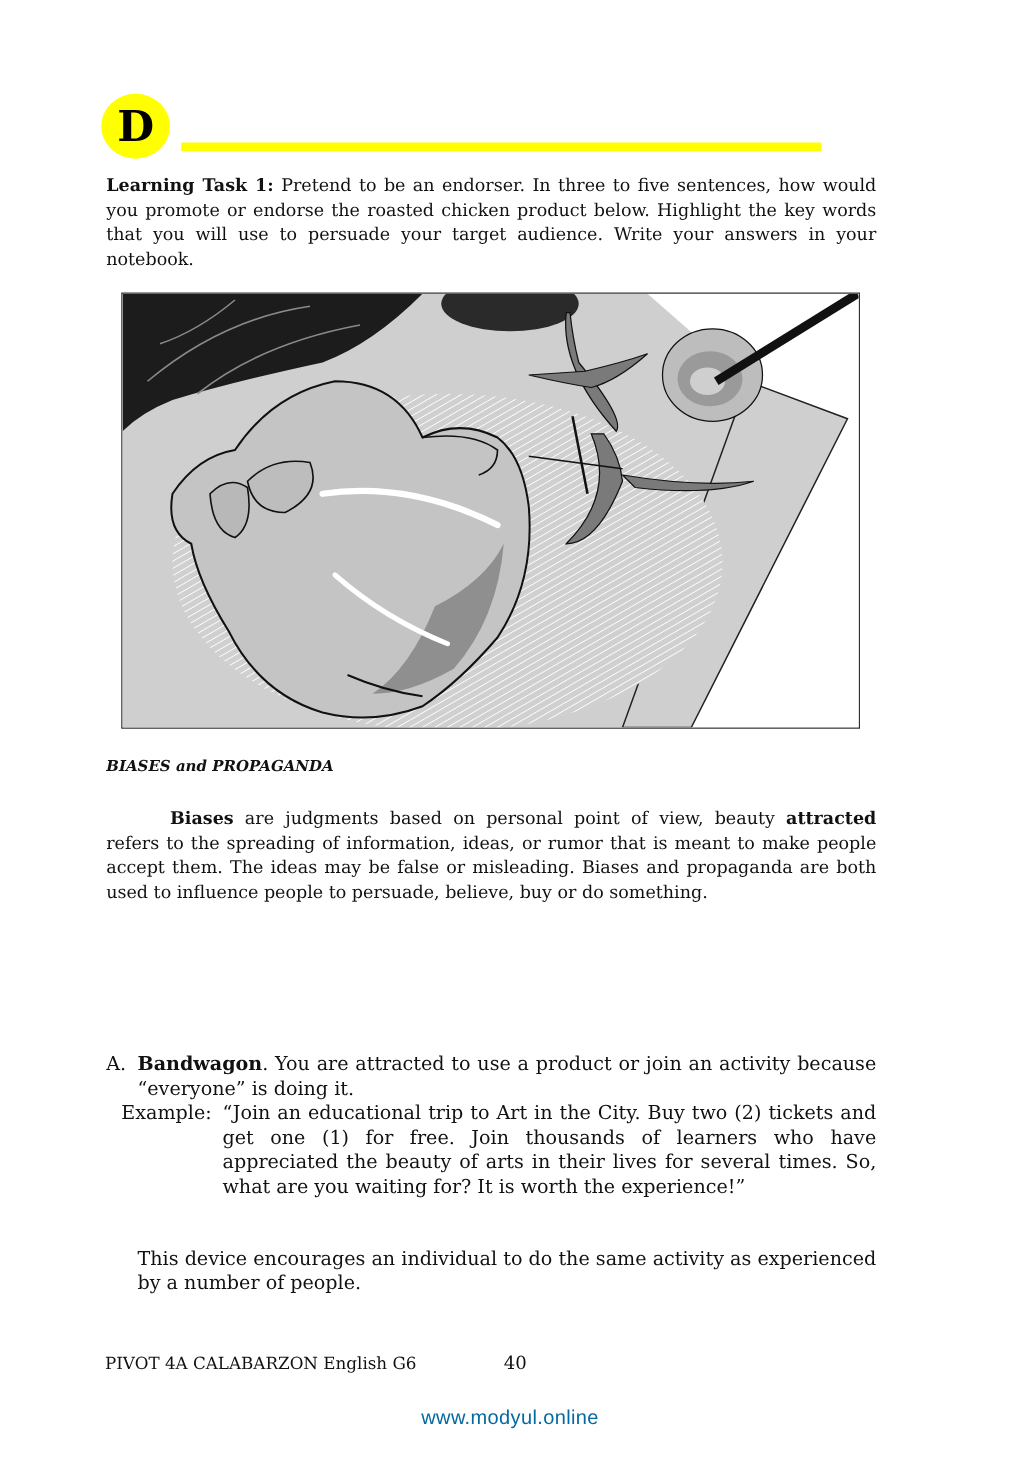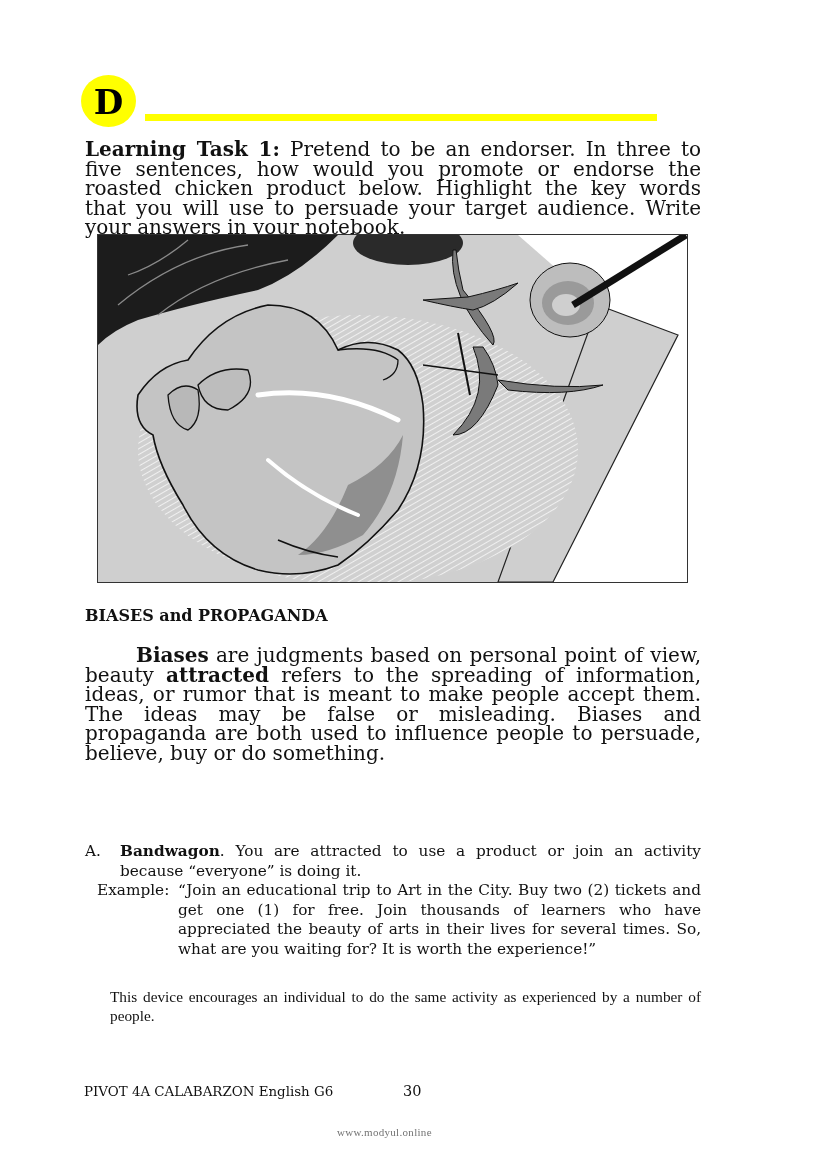--- a/index.html
+++ b/index.html
@@ -5,43 +5,43 @@
     html, body { margin: 0; padding: 0; background: #ffffff; }
     body { width: 826px; height: 1169px; position: relative; overflow: hidden;
            font-family: "DejaVu Serif", "Liberation Serif", serif; color: #111; }
     .page { position: absolute; left: 0; top: 0; width: 826px; height: 1169px; }
 
     .section-badge { position: absolute; left: 81px; top: 75px; width: 55px; height: 52px;
       border-radius: 50%; background: #ffff00; display: flex; align-items: center; justify-content: center; }
     .section-letter { font-family: "DejaVu Serif", serif; font-weight: bold; font-size: 34px; color: #000; margin-top: 1px; }
     .section-rule { position: absolute; left: 145px; top: 114px; width: 512px; height: 7px; background: #ffff00; }
 
-    .para { position: absolute; left: 85px; width: 616px; font-size: 20px; line-height: 19.6px;
+    .para { position: absolute; left: 85px; width: 616px; font-size: 14px; line-height: 19.6px;
       text-align: justify; text-align-last: auto; }
     .para b { font-weight: bold; }
     .indent { text-indent: 51px; }
 
     .illustration { position: absolute; left: 97px; top: 234px; width: 589px; height: 347px;
       border: 1px solid #333; background: #ffffff; overflow: hidden; }
     .illustration svg { display: block; }
 
-    .heading { position: absolute; left: 85px; top: 606px; font-weight: bold; font-size: 16px; }
+    .heading { position: absolute; left: 85px; top: 606px; font-weight: bold; font-size: 12px; font-style: italic; }
 
     .list-a { position: absolute; left: 85px; top: 842px; width: 616px; font-size: 15.3px; line-height: 19.6px; }
     .list-marker { position: absolute; left: 0; top: 0; }
-    .list-body { margin-left: 35px; text-align: justify; }
+    .list-body { margin-left: 25px; text-align: justify; }
     .example-row { position: relative; margin-left: 12px; }
     .example-label { position: absolute; left: 0; top: 0; }
     .example-text { margin-left: 81px; text-align: justify; }
-    .note { margin-left: 25px; margin-top: 27px; text-align: justify; font-family: Liberation Serif, serif; }
+    .note { margin-left: 25px; margin-top: 38px; text-align: justify; }
 
     .footer-title { position: absolute; left: 84px; top: 1084px; font-size: 13.4px; }
     .footer-page { position: absolute; left: 403px; top: 1083px; font-size: 14.5px; }
-    .watermark { position: absolute; left: 337px; top: 1126px; font-family: Liberation Serif, serif;
-      font-size: 11px; color: #737373; letter-spacing: 0.3px; }
+    .watermark { position: absolute; left: 337px; top: 1126px; font-family: Liberation Sans, sans-serif;
+      font-size: 16px; color: #0369a1; letter-spacing: 0.3px; }
   </style>
 </head>
 <body>
 
 <div class="page">
 
   <div class="section-badge">
     <span class="section-letter">D</span>
   </div>
   <div class="section-rule"></div>
@@ -109,15 +109,15 @@
       <b>Bandwagon</b><span>. You are attracted to use a product or join an activity because “everyone” is doing it.</span>
     </div>
     <div class="example-row">
       <span class="example-label">Example:</span>
       <div class="example-text">“Join an educational trip to Art in the City. Buy two (2) tickets and get one (1) for free. Join thousands of learners who have appreciated the beauty of arts in their lives for several times. So, what are you waiting for? It is worth the experience!”</div>
     </div>
     <div class="note">This device encourages an individual to do the same activity as experienced by a number of people.</div>
   </div>
 
   <div class="footer-title">PIVOT 4A CALABARZON English G6</div>
-  <div class="footer-page">30</div>
+  <div class="footer-page">40</div>
   <div class="watermark">www.modyul.online</div>
 </div>
 
 </body></html>

